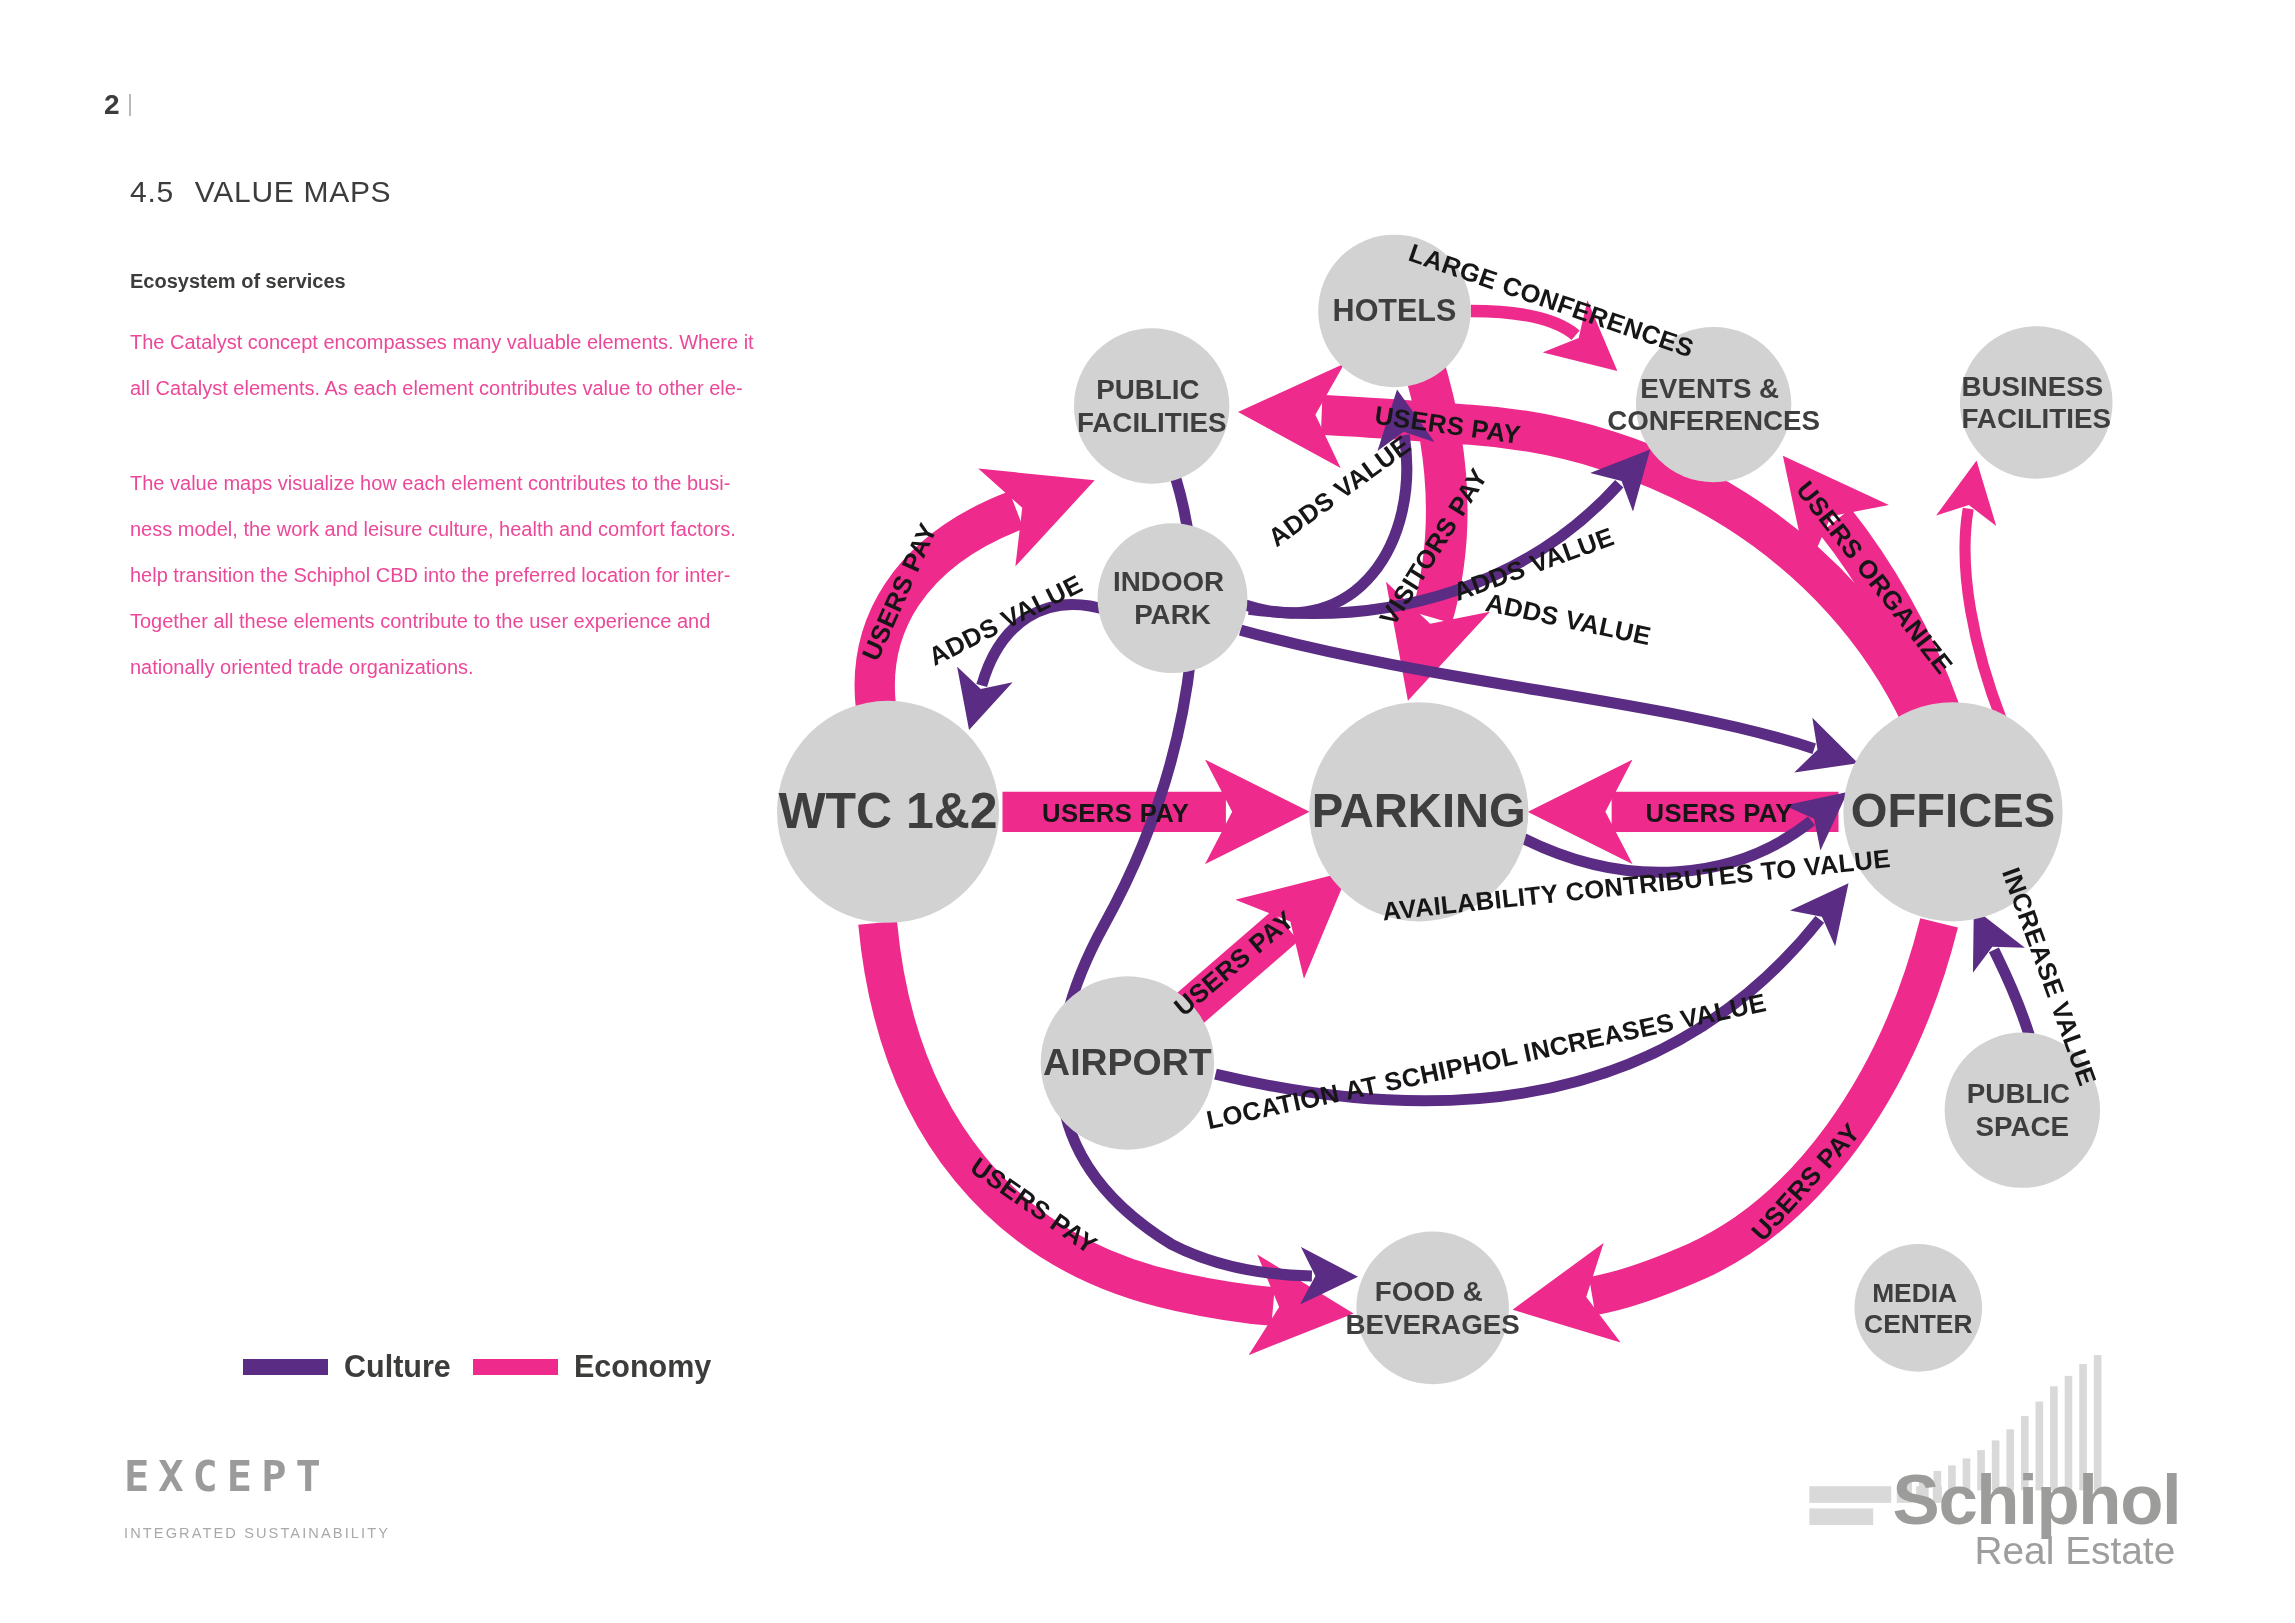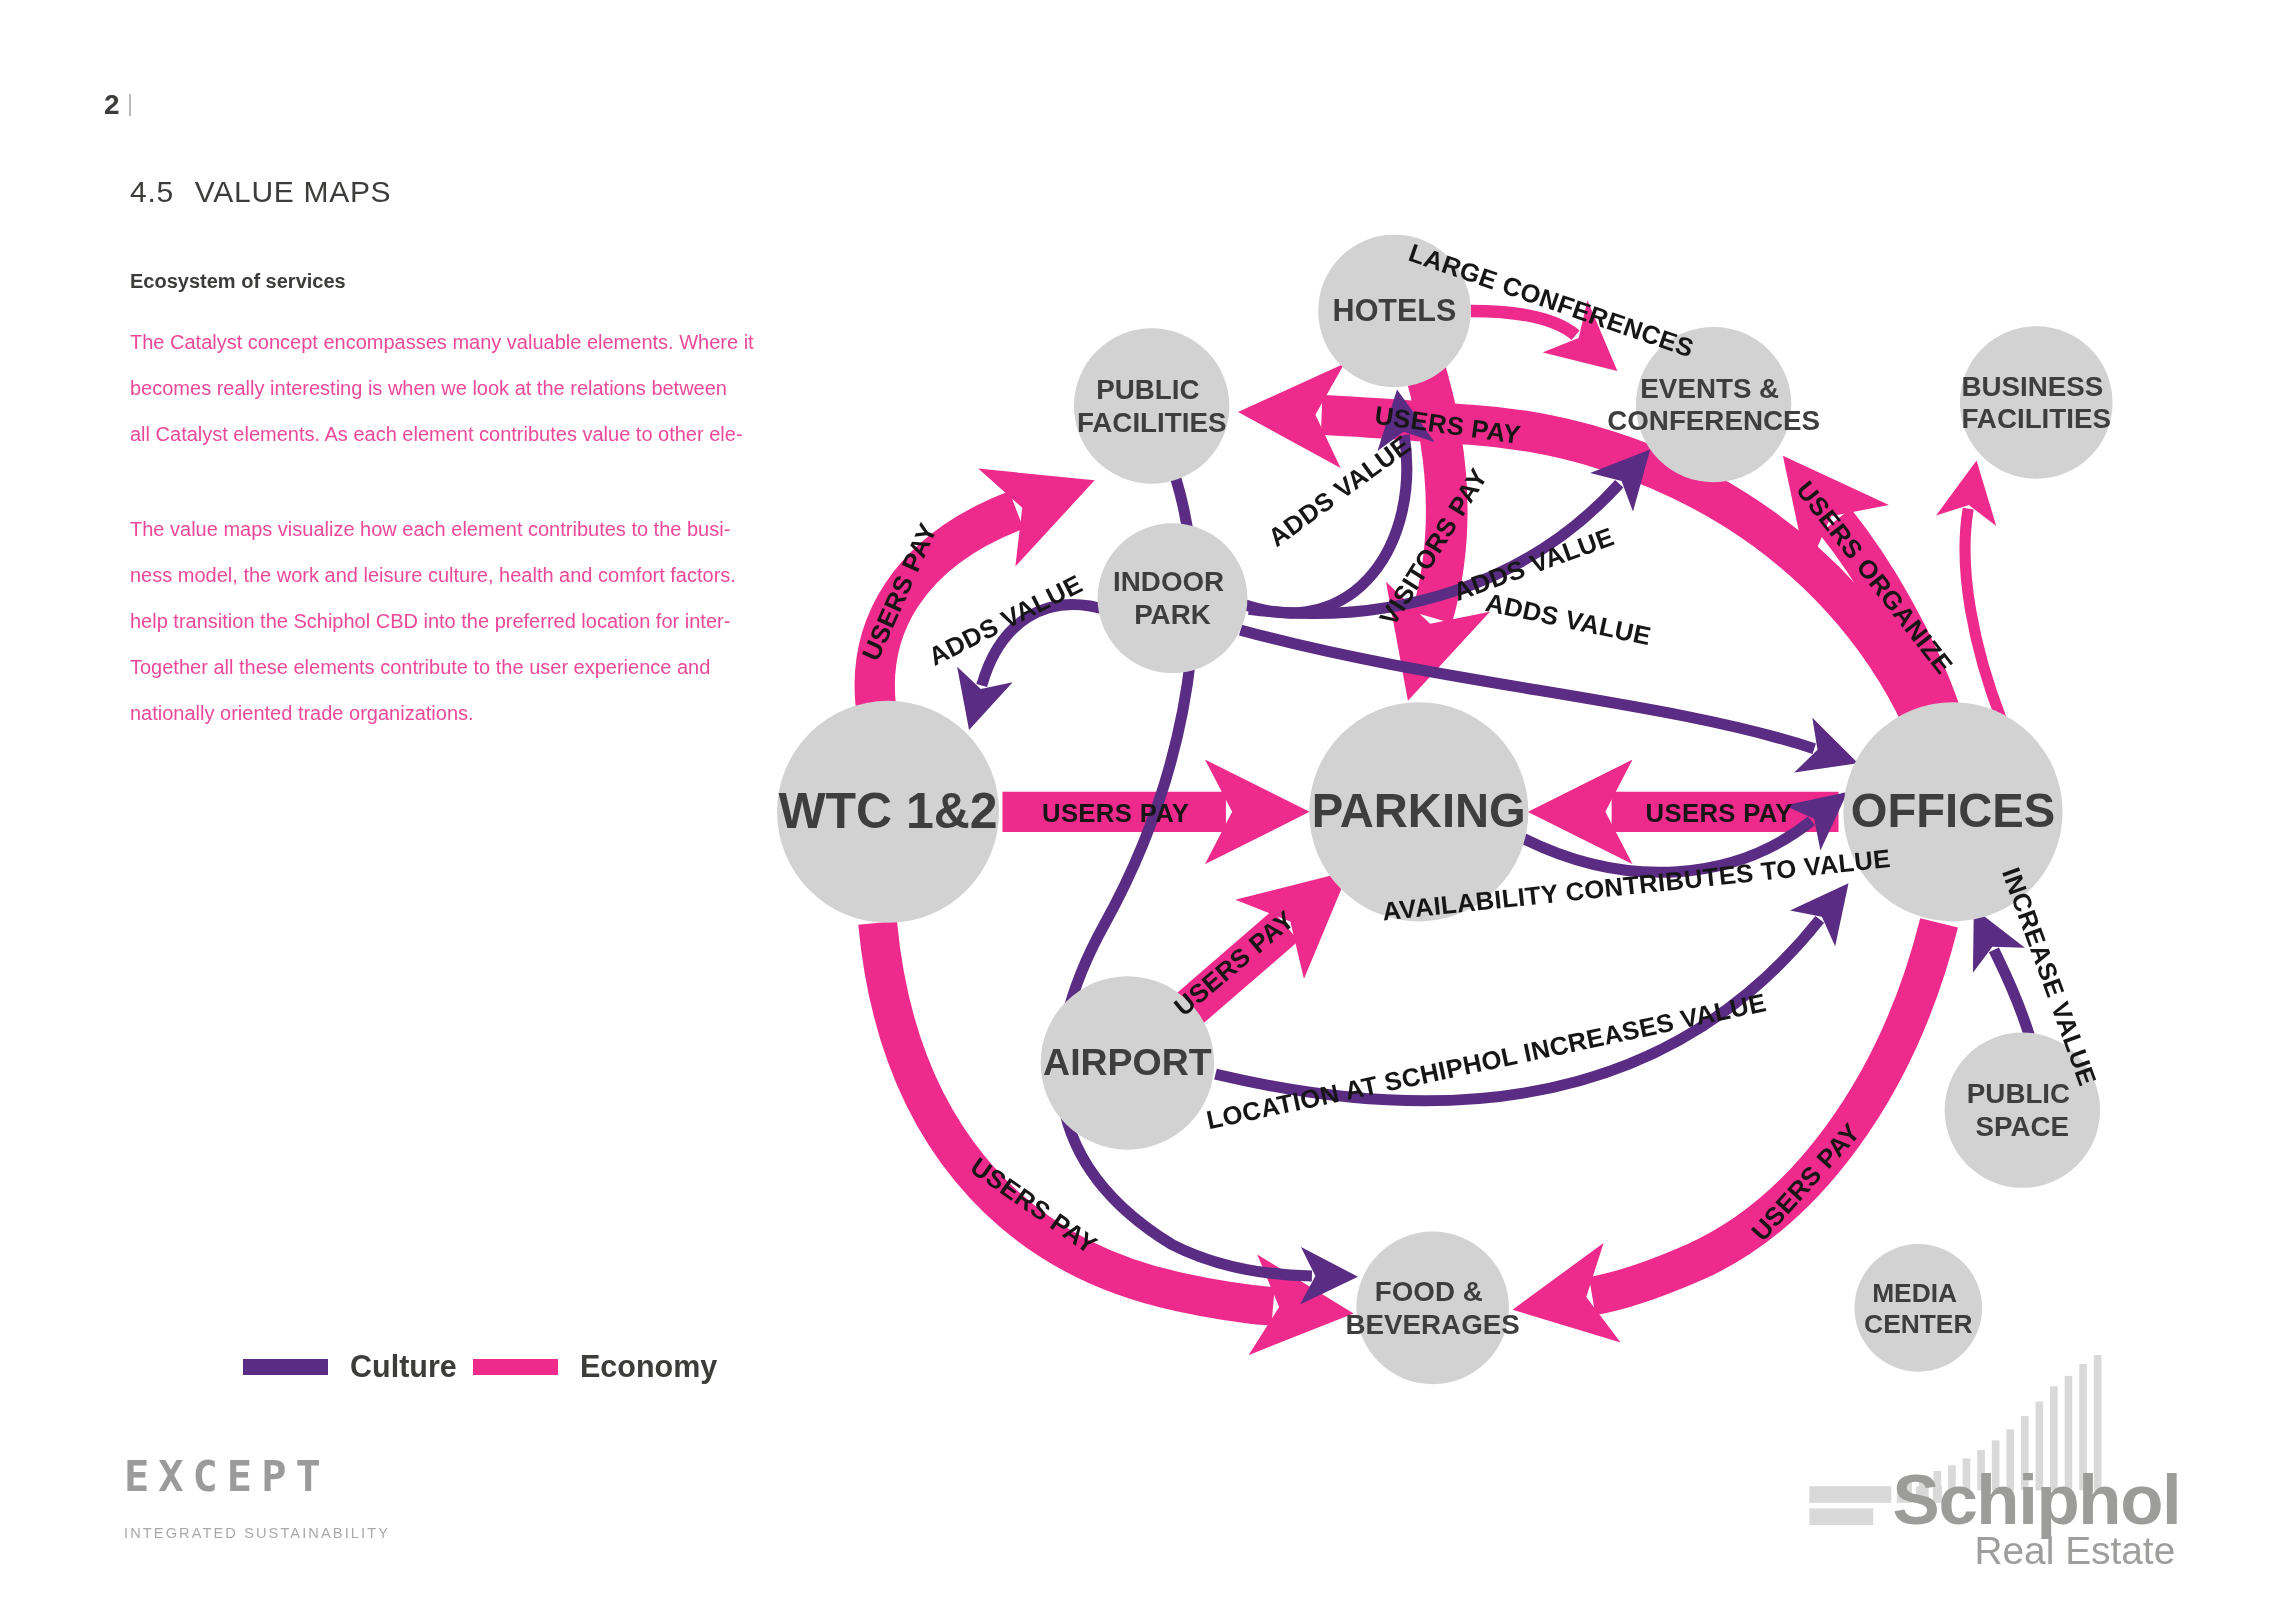--- a/index.html
+++ b/index.html
@@ -11,21 +11,21 @@
   .pageno{position:absolute;left:104px;top:89px;display:flex;align-items:center;gap:9.7px;}
   .pageno .num{font-size:28px;font-weight:700;color:#3C3C3B;}
   .pageno .bar{width:2.1px;height:22px;background:#b9b9b9;display:inline-block;}
   .section-title{position:absolute;left:130px;top:175px;font-size:30px;font-weight:400;
     letter-spacing:0.7px;color:#3C3C3B;display:flex;gap:21px;}
   .article{position:absolute;left:130px;top:270px;width:638px;}
   .article h2{font-size:20px;font-weight:700;margin:0 0 26px 0;color:#3C3C3B;}
   .article .line{font-size:20px;line-height:46px;white-space:nowrap;color:#ec4899;}
   .article .parabreak{height:49px;}
   
-  .legend-item{position:absolute;display:flex;align-items:center;gap:22px;padding-left:32px;}
+  .legend-item{position:absolute;display:flex;align-items:center;gap:16px;padding-left:32px;}
   .legend-item .swatch{width:85px;height:16px;display:inline-block;}
   .legend-item .lab{font-size:30.5px;font-weight:700;color:#3C3C3B;}
   #legend-culture{left:211px;top:1349px;}
   #legend-economy{left:441px;top:1349px;}
   
   .except{position:absolute;left:124px;top:1452px;color:#9B9B9B;}
   .except .word{font-family:"DejaVu Sans Mono",monospace;font-weight:700;font-size:42px;letter-spacing:9px;}
   .except .sub{font-size:14.6px;letter-spacing:2.1px;color:#A9A9A9;margin-top:24px;font-weight:400;}
   
   svg.diagram{position:absolute;left:0;top:0;}
@@ -47,21 +47,20 @@
 </div>
 
 <div class="section-title">
   <span>4.5</span>
   <span>VALUE MAPS</span>
 </div>
 
 <div class="article">
   <h2>Ecosystem of services</h2>
   <div class="line">The Catalyst concept encompasses many valuable elements. Where it</div>
-  <div class="line">becomes really interesting is when we look at the relations between</div>
   <div class="line">all Catalyst elements.  As each element contributes value to other ele-</div>
   <div class="parabreak"></div>
   <div class="line">The value maps visualize how each element contributes to the busi-</div>
   <div class="line">ness model, the work and leisure culture, health and comfort factors.</div>
   <div class="line">help transition the Schiphol CBD into the preferred location for inter-</div>
   <div class="line">Together all these elements contribute to the user experience and</div>
   <div class="line">nationally oriented trade organizations.</div>
 </div>
 
 <div class="legend-item" id="legend-culture">

